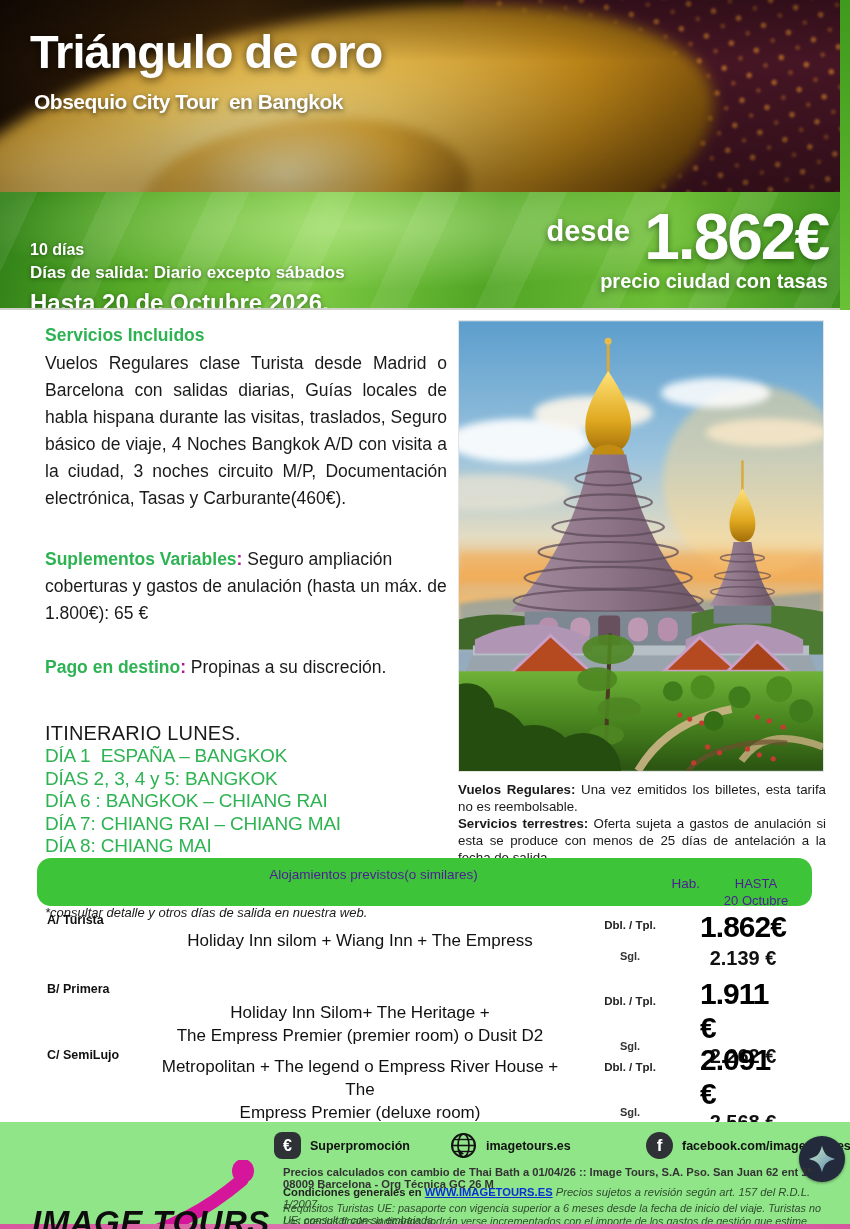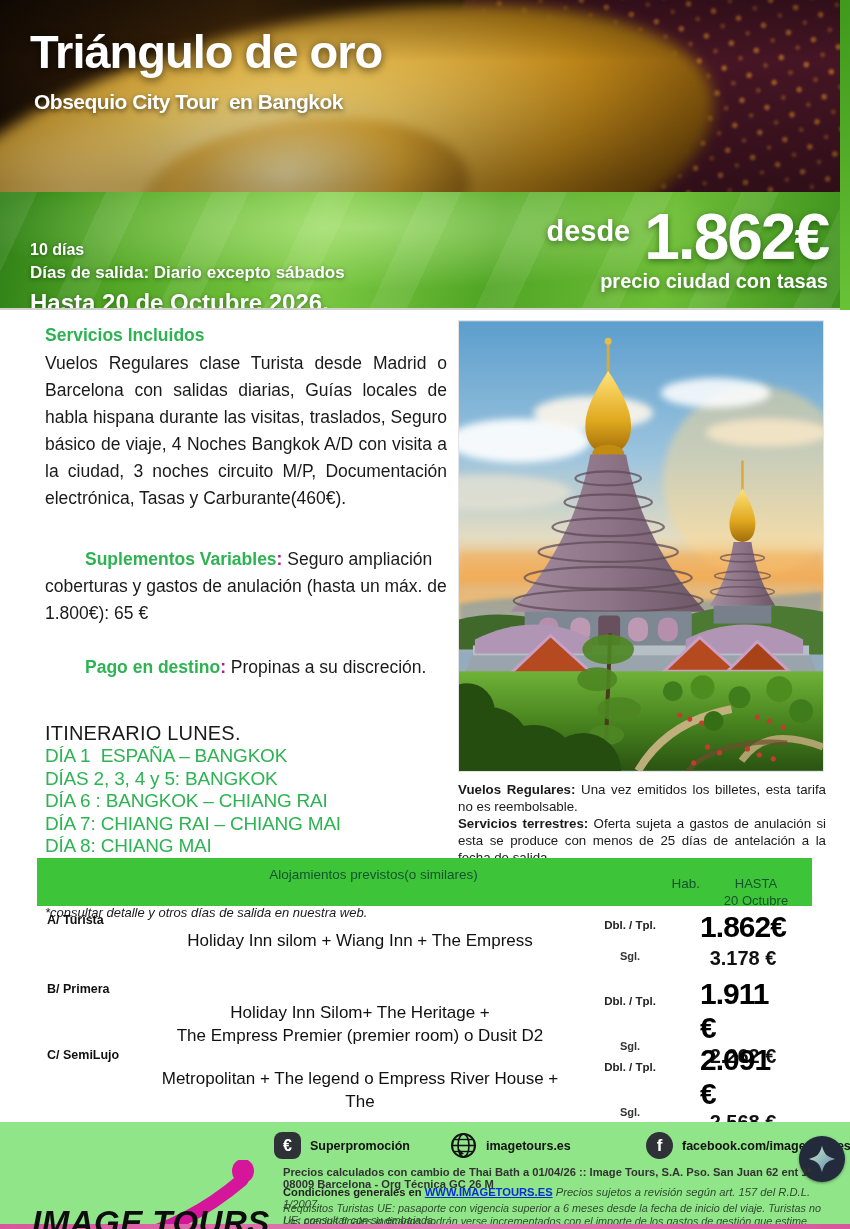--- a/index.html
+++ b/index.html
@@ -46,39 +46,39 @@
   .banner-desde { font-size:29px; font-weight:bold; vertical-align:18px; margin-right:14px; }
   .banner-price { font-size:64px; font-weight:bold; letter-spacing:-2px; }
   .banner-note { font-size:20px; font-weight:bold; margin-top:-4px; }
 
   
   .edge-strip { position:absolute; right:0; top:0; width:10px; height:310px; z-index:6;
           background:linear-gradient(180deg,#3f9a1d 0%,#54ae28 55%,#69c236 100%); }
 
   
   .content-left { position:absolute; left:45px; top:325px; width:402px; }
-  .glabel { color:#2eb353; font-weight:bold;margin-left:40px; }
+  .glabel { color:#2eb353; font-weight:bold; }
   .mcolon { color:#b01794; font-weight:bold; }
   .sec-heading { color:#2eb353; font-weight:bold; font-size:17.5px; margin-bottom:4px; }
   .body-text { font-size:17.5px; line-height:27px; color:#1a1a1a; text-align:justify; }
   .supp-block { margin-top:34px; font-size:17.5px; line-height:27px; color:#1a1a1a; text-align:left; }
   .pay-block { margin-top:30px; font-size:17.5px; color:#1a1a1a; }
   .itin-title { margin-top:44px; font-size:20px; color:#1a1a1a; letter-spacing:.2px; }
   .itin-day { color:#2eb353; font-size:19px; line-height:22.5px; letter-spacing:-0.2px; white-space:pre; }
   .itin-note { font-size:13px; font-style:italic; color:#1a1a1a; margin-top:2px; }
 
   .content-right { position:absolute; left:458px; top:320px; width:368px; }
   .temple { width:366px; height:452px; display:block; border:1px solid #e4e4e4; }
   .notes { margin-top:9px; font-size:13.3px; line-height:17px; color:#1a1a1a; text-align:justify; }
   .notes b { font-weight:bold; }
 
   
   .price-table { position:absolute; left:37px; top:858px; width:775px; }
-  .pt-header { height:48px; background:#3ec439; color:#14532d; display:grid;
-          grid-template-columns:523px 140px 112px; align-items:start; }
+  .pt-header { height:48px; background:#3ec439; color:#4c1d95; display:grid;
+          grid-template-columns:523px 140px 112px; align-items:start;border-radius:14px; }
   .pt-h1 { padding-left:150px; text-align:center; font-size:13.5px; padding-top:9px; }
   .pt-h2 { text-align:right; font-size:13.5px; padding-top:18px; }
   .pt-h3 { text-align:center; font-size:13px; line-height:17px; padding-top:17px; }
   .pt-row { display:grid; grid-template-columns:123px 400px 140px 112px; }
   .pt-cat { font-size:12.5px; font-weight:bold; color:#111; padding:7px 0 0 10px; }
   .pt-hotels { display:flex; flex-direction:column; justify-content:center; text-align:center;
           font-size:17px; color:#111; line-height:23px; }
   .pt-hab { display:flex; flex-direction:column; justify-content:space-around; align-items:center;
           padding:4px 0; }
   .pt-hab .lab { font-size:11.5px; font-weight:bold; color:#222; }
@@ -307,21 +307,21 @@
       <div class="pt-cat">A/ Turista</div>
       <div class="pt-hotels">
         <div>Holiday Inn silom + Wiang Inn + The Empress</div>
       </div>
       <div class="pt-hab">
         <span class="lab">Dbl. / Tpl.</span>
         <span class="lab2">Sgl.</span>
       </div>
       <div class="pt-price">
         <span class="big">1.862€</span>
-        <span class="med">3.178 €</span>
+        <span class="med">2.139 €</span>
       </div>
     </div>
 
     <div class="pt-row" style="height:66px">
       <div class="pt-cat">B/ Primera</div>
       <div class="pt-hotels">
         <div>Holiday Inn Silom+ The Heritage +</div>
         <div>The Empress Premier (premier room) o Dusit D2</div>
       </div>
       <div class="pt-hab">
@@ -331,20 +331,21 @@
       <div class="pt-price">
         <span class="big">1.911 €</span>
         <span class="med">2.262 €</span>
       </div>
     </div>
 
     <div class="pt-row" style="height:70px">
       <div class="pt-cat">C/ SemiLujo</div>
       <div class="pt-hotels">
         <div>Metropolitan + The legend o Empress River House + The</div>
+        <div>Empress Premier (deluxe room)</div>
       </div>
       <div class="pt-hab">
         <span class="lab">Dbl. / Tpl.</span>
         <span class="lab2">Sgl.</span>
       </div>
       <div class="pt-price">
         <span class="big">2.091 €</span>
         <span class="med">2.568 €</span>
       </div>
     </div>

